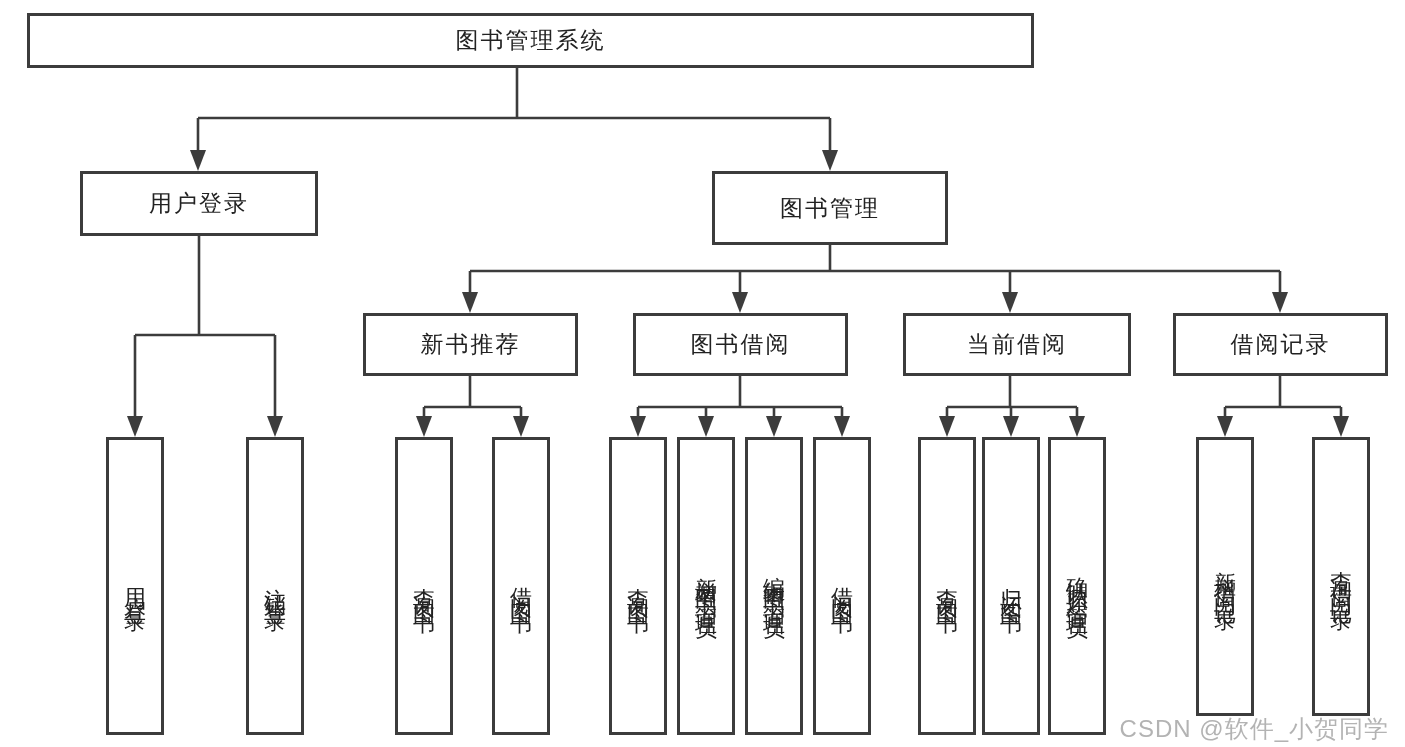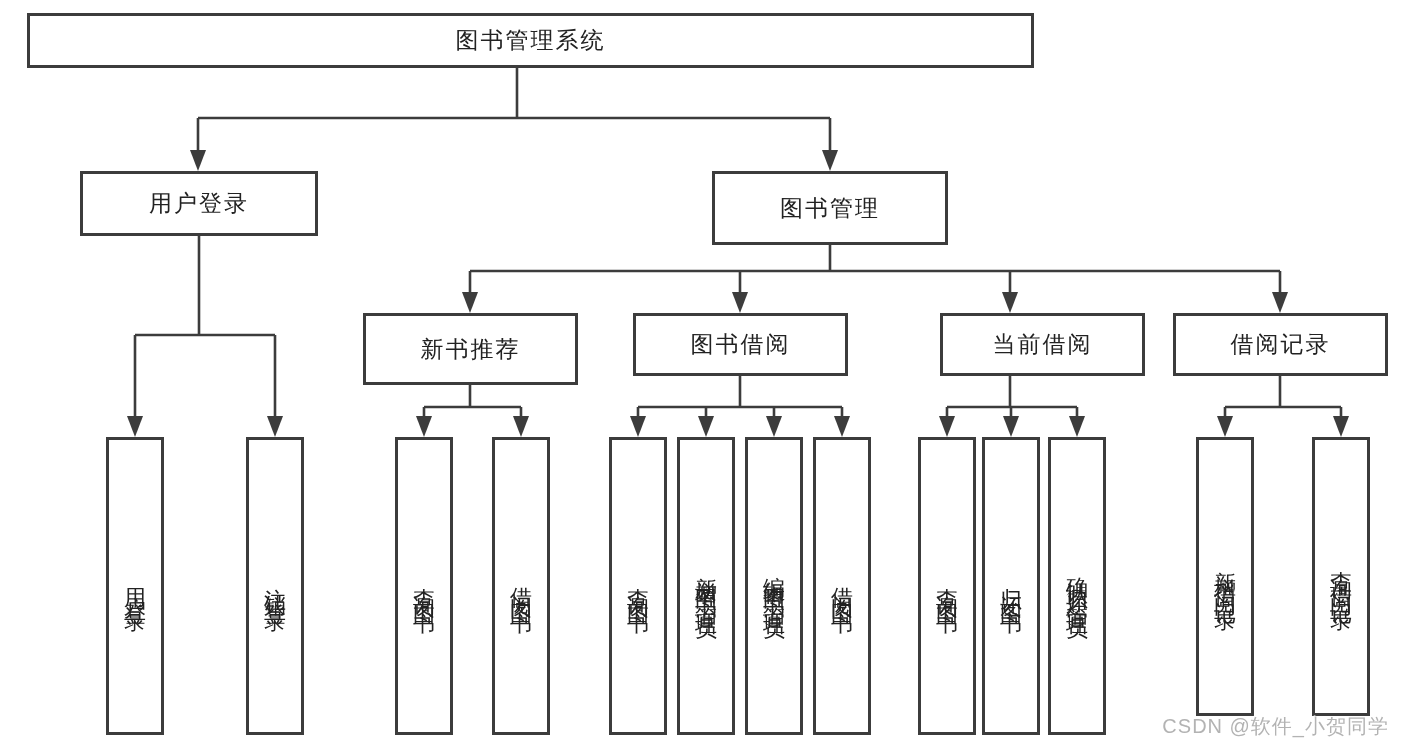--- a/index.html
+++ b/index.html
@@ -66,21 +66,21 @@
     color: var(--text);
     z-index: 1;
   }
   .leaf.short { height: 279px; }
   .leaf.dense { letter-spacing: 6px; }
 
   .watermark {
     position: absolute;
     right: 16px;
     top: 713px;
-    font-size: 20px;
+    font-size: 24px;
     letter-spacing: 1px;
     color: var(--watermark);
     text-shadow: 1px 1px 0 #ffffff, -1px -1px 0 #ffffff;
     z-index: 2;
     white-space: nowrap;
   }
 </style>
 </head>
 <body>
 
@@ -120,23 +120,23 @@
     <path d="M1280 376 V407 M1225 407 H1341 M1225 407 V419 M1341 407 V419"></path>
     <polygon points="1217,416 1233,416 1225,437"></polygon>
     <polygon points="1333,416 1349,416 1341,437"></polygon>
   </svg>
 
   <div class="box" style="left:13px; top:13px; width:1007px; height:55px;margin-left:14px;">图书管理系统</div>
 
   <div class="box" style="left:80px; top:171px; width:238px; height:65px;">用户登录</div>
   <div class="box" style="left:712px; top:171px; width:236px; height:74px;">图书管理</div>
 
-  <div class="box" style="left:363px; top:313px; width:215px; height:72px;">新书推荐</div>
+  <div class="box" style="left:363px; top:313px; width:215px; height:63px;">新书推荐</div>
   <div class="box" style="left:633px; top:313px; width:215px; height:63px;">图书借阅</div>
-  <div class="box" style="left:940px; top:313px; width:205px; height:63px;font-family:Liberation Mono, monospace;">当前借阅</div>
+  <div class="box" style="left:903px; top:313px; width:228px; height:63px;font-family:Liberation Mono, monospace;">当前借阅</div>
   <div class="box" style="left:1173px; top:313px; width:215px; height:63px;">借阅记录</div>
 
   <div class="leaf" style="left:106px;">用户登录</div>
   <div class="leaf" style="left:246px;">注销登录</div>
 
   <div class="leaf" style="left:395px;">查询图书</div>
   <div class="leaf" style="left:492px;">借阅图书</div>
 
   <div class="leaf" style="left:609px;">查询图书</div>
   <div class="leaf dense" style="left:677px;">新增图书（管理员）</div>

